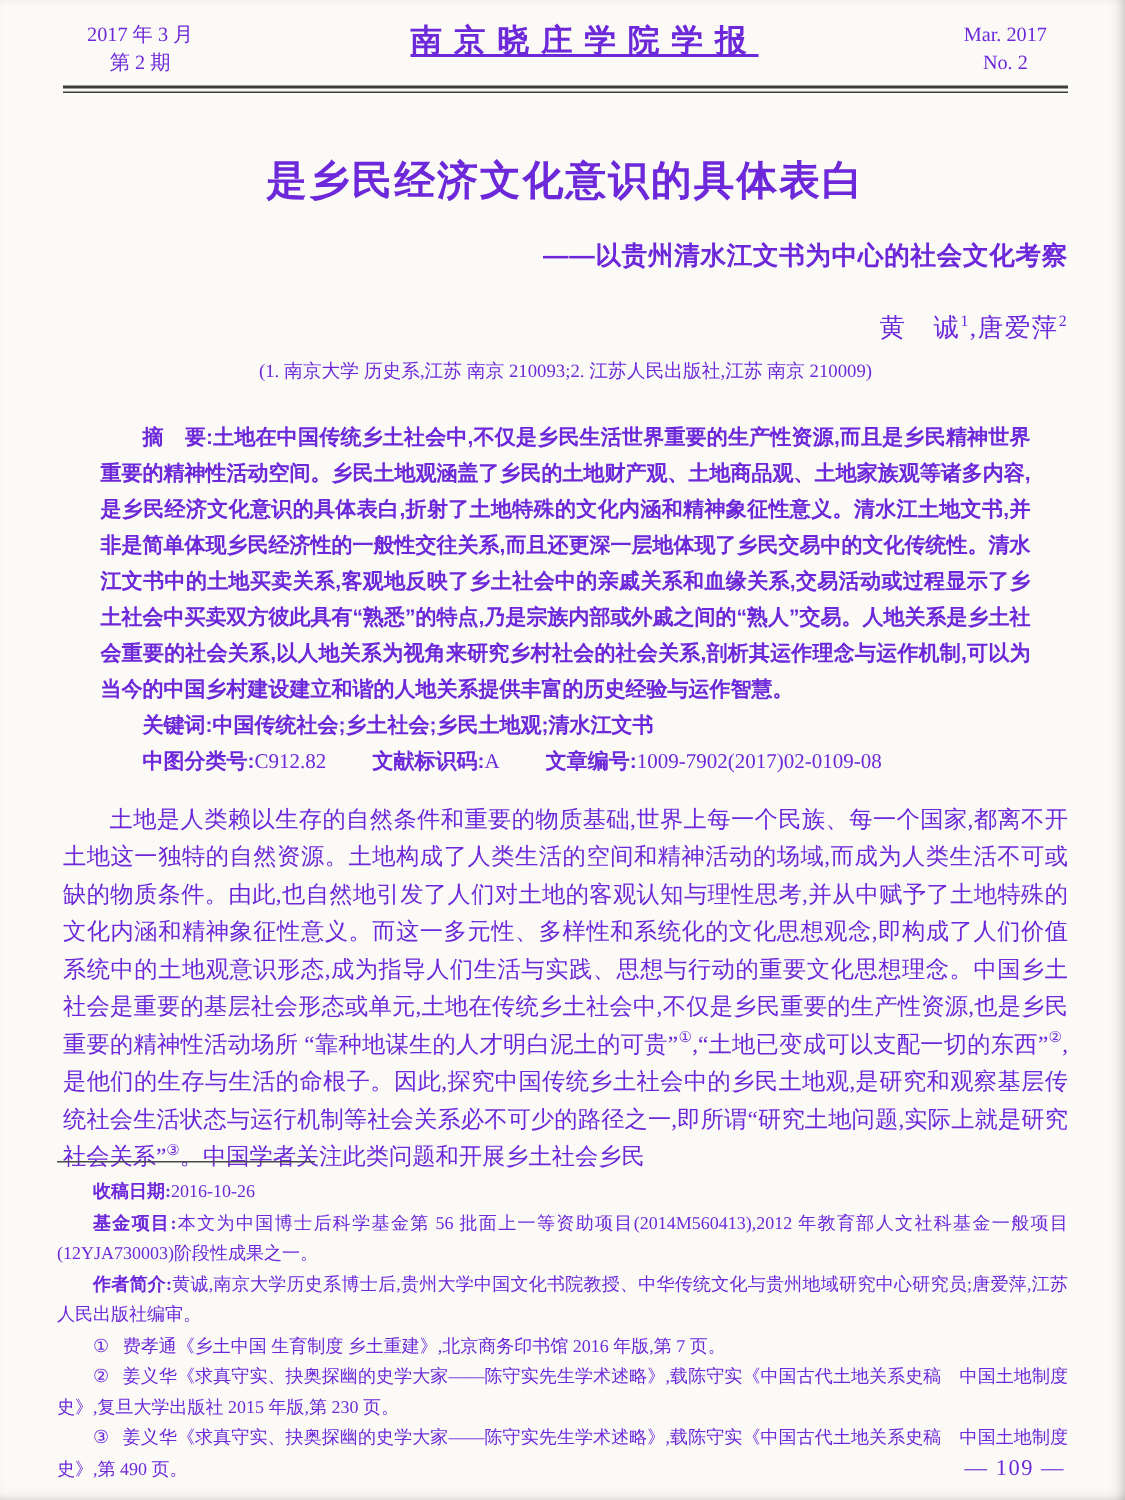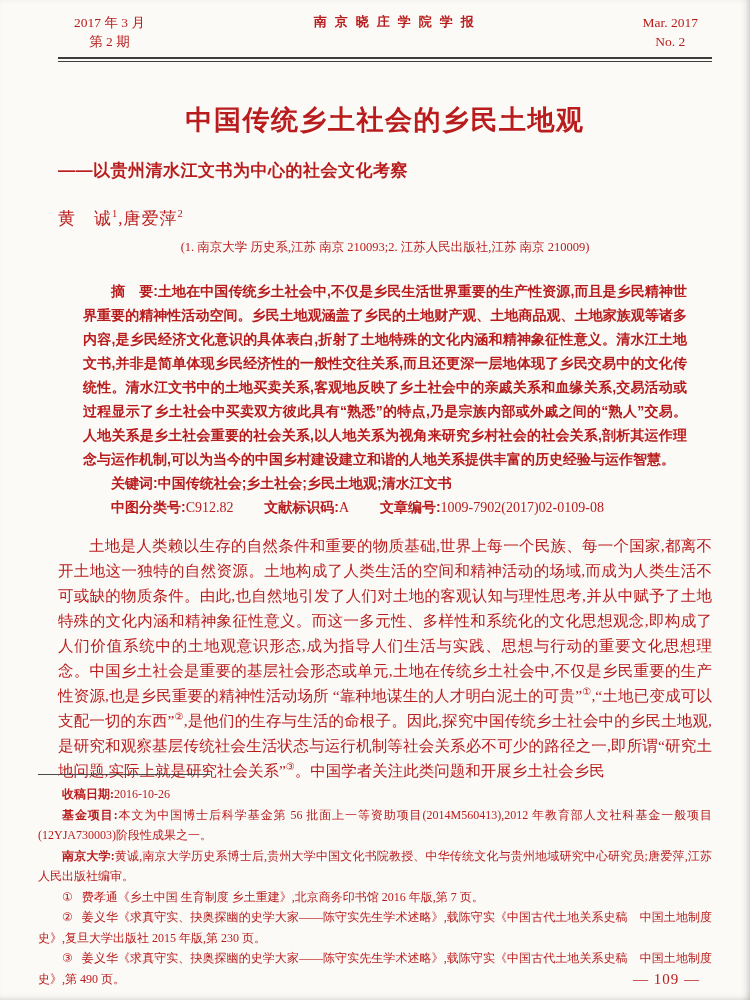--- a/index.html
+++ b/index.html
@@ -1,53 +1,53 @@
 <!DOCTYPE html>
 <html><head>
 <meta charset="utf-8">
 <style>
   * { margin:0; padding:0; box-sizing:border-box; }
   html,body { background:#e9e7e2; }
   .page {
     position:relative; width:750px; height:1000px; margin:0 auto;
-    background:#fbfaf7; color:#b91c1c; overflow:hidden;
-    padding:13px 38px 0 58px;
+    background:#fbfaf7; color:#6d28d9; overflow:hidden;
+    padding:13px 38px 0 42px;
     font-family:"Liberation Serif","DejaVu Serif",serif;
     box-shadow: inset -6px 0 10px -6px rgba(0,0,0,.30), inset 0 -5px 9px -6px rgba(0,0,0,.18);
   }
   
   .journal-header { display:flex; justify-content:space-between; align-items:flex-start; padding:0 14px 0 16px; }
   .jh-side { text-align:center; font-size:13.5px; line-height:19px; white-space:nowrap; }
   .jh-center { text-align:center; flex:1; }
-  .jh-cn { font-size:13px; font-weight:bold; letter-spacing:8px; padding-left:8px; }
+  .jh-cn { font-size:21px; font-weight:bold; letter-spacing:8px; padding-left:8px;text-decoration:underline; }
   .jh-en { font-size:12px; margin-top:3px; letter-spacing:.3px; }
   .double-rule { margin-top:6px; height:5px; border-top:2px solid #3d3d3d; border-bottom:1.4px solid #3d3d3d; }
   
   .sans { font-family:"Liberation Sans","DejaVu Sans",sans-serif; }
   .title { margin-top:40px; text-align:center; font-size:27px; font-weight:bold; letter-spacing:1.5px; }
-  .subtitle { margin-top:21px; text-align:left; font-size:17px; font-weight:bold; letter-spacing:.5px; }
-  .authors { margin-top:25px; text-align:left; font-size:17px; letter-spacing:1px; }
+  .subtitle { margin-top:21px; text-align:right; font-size:17px; font-weight:bold; letter-spacing:.5px; }
+  .authors { margin-top:25px; text-align:right; font-size:17px; letter-spacing:1px; }
   .authors sup { font-size:10.5px; }
   .affiliation { margin-top:9px; text-align:center; font-size:12.5px; }
   
   .abstract { margin:23px 25px 0 25px; font-size:14px; line-height:24px; text-align:justify; font-weight:600; }
   .abstract p { text-indent:2em; }
   .lbl { font-weight:bold; }
   .clc-line .val { font-weight:400; font-family:"Liberation Serif","DejaVu Serif",serif; }
   .clc-line .gap { margin-left:2.2em; }
   
   .body-text { margin-top:13px; font-size:15.5px; line-height:25px; text-align:justify; font-weight:500; }
   .body-text p { text-indent:2em; }
   .body-text sup { font-size:10px; line-height:0; }
   
   .footnote-area { position:absolute; left:38px; right:38px; top:774px; font-size:12px; line-height:20.5px; }
   .fn-sep { width:172px; border-top:1.5px solid #4a4a4a; margin-bottom:9px; }
   .footnote-area p { text-indent:2em; text-align:justify; }
   .fn-marker { margin-right:9px; }
-  .page-number { position:absolute; right:50px; bottom:12px; font-size:15px; letter-spacing:1px; }
+  .page-number { position:absolute; right:40px; bottom:12px; font-size:15px; letter-spacing:1px; }
 </style>
 </head>
 <body>
 
 <div class="page">
 
   <div class="journal-header">
     <div class="jh-side">
       <div>2017 年 3 月</div>
       <div>第 2 期</div>
@@ -56,21 +56,21 @@
       <div class="jh-cn">南京晓庄学院学报</div>
     </div>
     <div class="jh-side">
       <div>Mar. 2017</div>
       <div>No. 2</div>
     </div>
   </div>
 
   <div class="double-rule"></div>
 
-  <h1 class="title sans">中国传统乡土社会的乡民土地观</h1>
+  <h1 class="title sans">是乡民经济文化意识的具体表白</h1>
   <div class="subtitle sans">——以贵州清水江文书为中心的社会文化考察</div>
 
   <div class="authors">
     <span>黄　诚</span><sup>1</sup><span>,</span><span>唐爱萍</span><sup>2</sup>
   </div>
 
   <div class="affiliation">(1. 南京大学 历史系,江苏 南京 210093;2. 江苏人民出版社,江苏 南京 210009)</div>
 
   <div class="abstract sans">
     <p><span class="lbl">摘　要:</span><span>土地在中国传统乡土社会中,不仅是乡民生活世界重要的生产性资源,而且是乡民精神世界重要的精神性活动空间。乡民土地观涵盖了乡民的土地财产观、土地商品观、土地家族观等诸多内容,是乡民经济文化意识的具体表白,折射了土地特殊的文化内涵和精神象征性意义。清水江土地文书,并非是简单体现乡民经济性的一般性交往关系,而且还更深一层地体现了乡民交易中的文化传统性。清水江文书中的土地买卖关系,客观地反映了乡土社会中的亲戚关系和血缘关系,交易活动或过程显示了乡土社会中买卖双方彼此具有“熟悉”的特点,乃是宗族内部或外戚之间的“熟人”交易。人地关系是乡土社会重要的社会关系,以人地关系为视角来研究乡村社会的社会关系,剖析其运作理念与运作机制,可以为当今的中国乡村建设建立和谐的人地关系提供丰富的历史经验与运作智慧。</span></p>
@@ -79,21 +79,21 @@
   </div>
 
   <div class="body-text">
     <p><span>土地是人类赖以生存的自然条件和重要的物质基础,世界上每一个民族、每一个国家,都离不开土地这一独特的自然资源。土地构成了人类生活的空间和精神活动的场域,而成为人类生活不可或缺的物质条件。由此,也自然地引发了人们对土地的客观认知与理性思考,并从中赋予了土地特殊的文化内涵和精神象征性意义。而这一多元性、多样性和系统化的文化思想观念,即构成了人们价值系统中的土地观意识形态,成为指导人们生活与实践、思想与行动的重要文化思想理念。中国乡土社会是重要的基层社会形态或单元,土地在传统乡土社会中,不仅是乡民重要的生产性资源,也是乡民重要的精神性活动场所 “靠种地谋生的人才明白泥土的可贵”</span><sup>①</sup><span>,“土地已变成可以支配一切的东西”</span><sup>②</sup><span>,是他们的生存与生活的命根子。因此,探究中国传统乡土社会中的乡民土地观,是研究和观察基层传统社会生活状态与运行机制等社会关系必不可少的路径之一,即所谓“研究土地问题,实际上就是研究社会关系”</span><sup>③</sup><span>。中国学者关注此类问题和开展乡土社会乡民</span></p>
   </div>
 
   <div class="footnote-area">
     <div class="fn-sep"></div>
     <p><span class="lbl">收稿日期:</span><span>2016-10-26</span></p>
     <p><span class="lbl">基金项目:</span><span>本文为中国博士后科学基金第 56 批面上一等资助项目(2014M560413),2012 年教育部人文社科基金一般项目(12YJA730003)阶段性成果之一。</span></p>
-    <p><span class="lbl">南京大学:</span><span>黄诚,南京大学历史系博士后,贵州大学中国文化书院教授、中华传统文化与贵州地域研究中心研究员;唐爱萍,江苏人民出版社编审。</span></p>
+    <p><span class="lbl">作者简介:</span><span>黄诚,南京大学历史系博士后,贵州大学中国文化书院教授、中华传统文化与贵州地域研究中心研究员;唐爱萍,江苏人民出版社编审。</span></p>
     <p><span class="fn-marker">①</span><span>费孝通《乡土中国 生育制度 乡土重建》,北京商务印书馆 2016 年版,第 7 页。</span></p>
     <p><span class="fn-marker">②</span><span>姜义华《求真守实、抉奥探幽的史学大家——陈守实先生学术述略》,载陈守实《中国古代土地关系史稿　中国土地制度史》,复旦大学出版社 2015 年版,第 230 页。</span></p>
     <p><span class="fn-marker">③</span><span>姜义华《求真守实、抉奥探幽的史学大家——陈守实先生学术述略》,载陈守实《中国古代土地关系史稿　中国土地制度史》,第 490 页。</span></p>
   </div>
 
   <div class="page-number">— 109 —</div>
 
 </div>
 
 </body></html>

